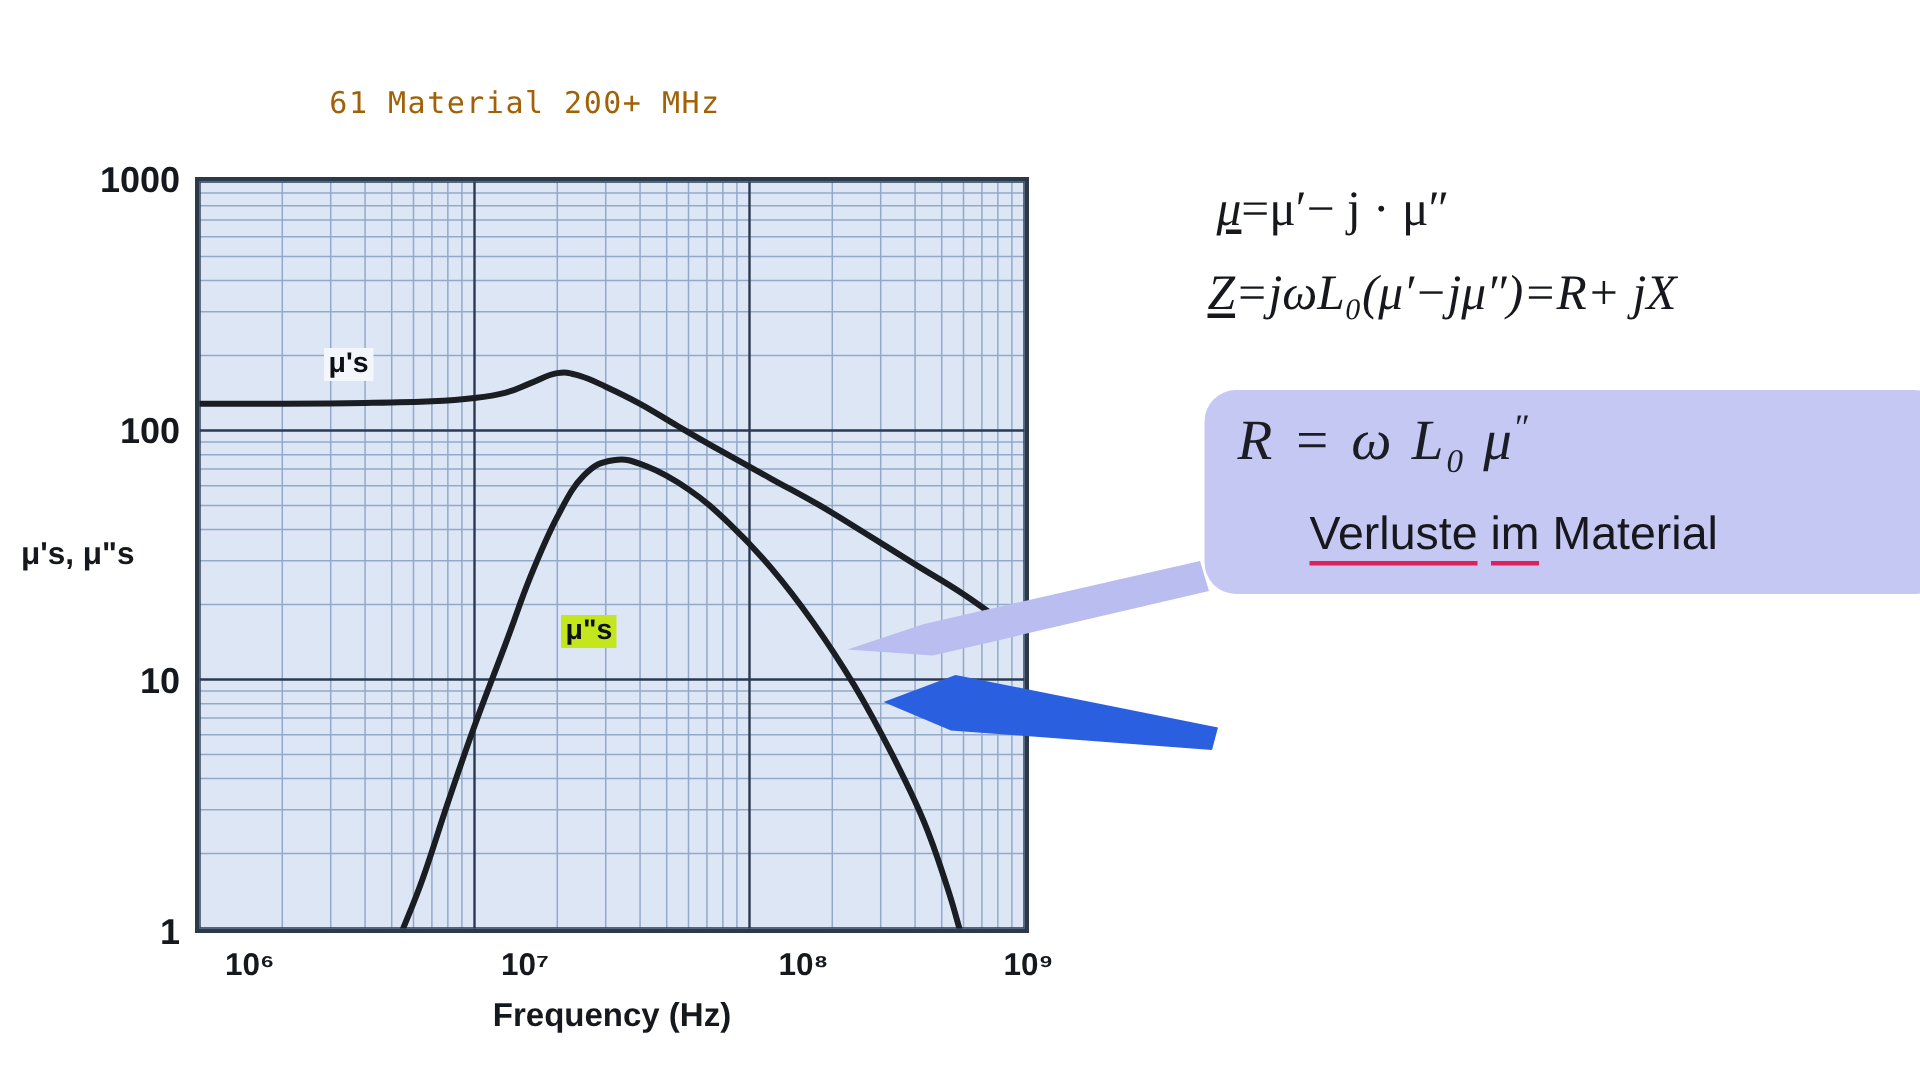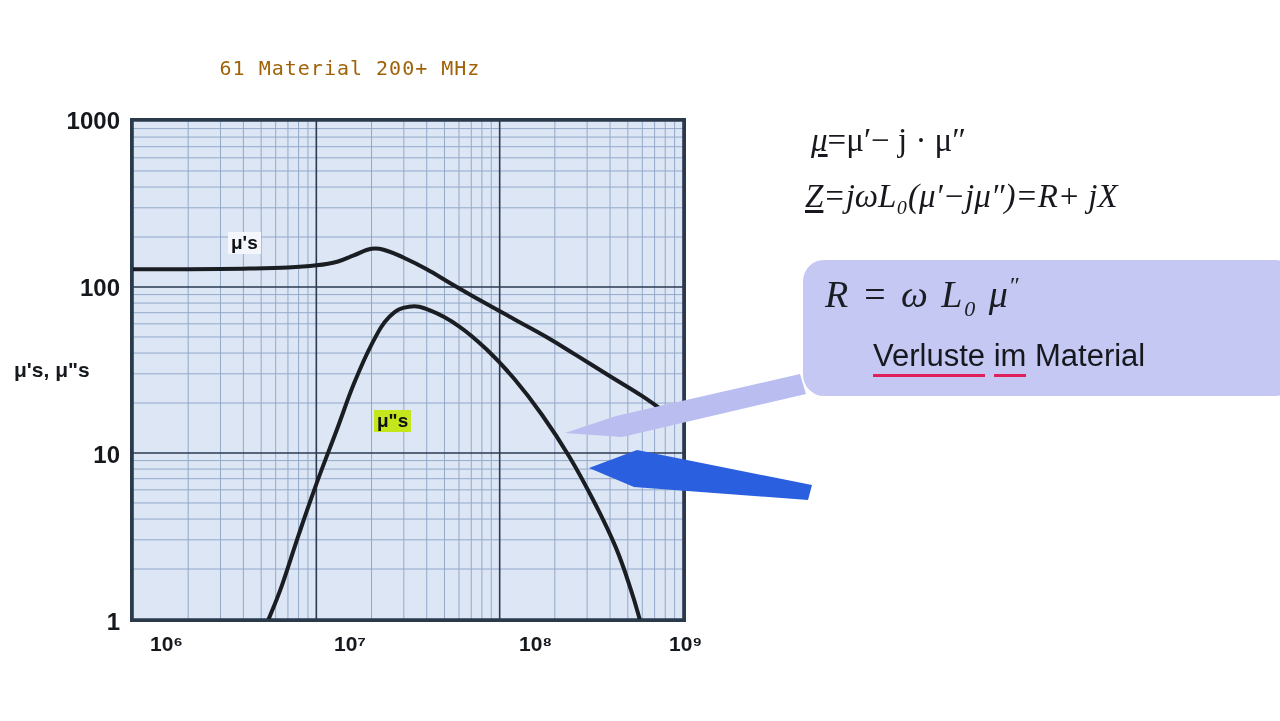--- a/index.html
+++ b/index.html
@@ -78,21 +78,21 @@
   .curve-tag {
     position: absolute;
     font-family: "Liberation Sans", sans-serif;
     font-weight: bold;
     font-size: 19px;
     color: #0d1014;
     padding: 1px 3px 2px 3px;
     white-space: nowrap;
     line-height: 1;
   }
-  #tag-mu-prime { left: 228px; top: 232px; background: #f3f6fb; }
+  #tag-mu-prime { left: 216px; top: 232px; background: #f3f6fb; }
   #tag-mu-dprime { left: 374px; top: 410px; background: #c3e61c; }
 
   
   #eq-panel {
     position: absolute;
     left: 795px; top: 0;
     width: 485px; height: 721px;
   }
 
   .mathline {
@@ -173,20 +173,21 @@
 
   <div id="ylabel">
     <span>μ's, μ"s</span>
   </div>
 
   <div class="axis-label xtick" style="left:150px; top:632px;">10⁶</div>
   <div class="axis-label xtick" style="left:334px; top:632px;">10⁷</div>
   <div class="axis-label xtick" style="left:519px; top:632px;">10⁸</div>
   <div class="axis-label xtick" style="left:669px; top:632px;">10⁹</div>
 
+  <div id="xlabel">Frequency (Hz)</div>
 
   <div id="plot-area">
     <svg id="plot-svg" width="550" height="498" viewBox="0 0 550 498">
       <g id="grid-minor" stroke="#93a9c9" stroke-width="1" fill="none">
           <line x1="55.18883253839657" y1="0" x2="55.18883253839657" y2="498"></line>
           <line x1="87.47223003193815" y1="0" x2="87.47223003193815" y2="498"></line>
           <line x1="110.37766507679314" y1="0" x2="110.37766507679314" y2="498"></line>
           <line x1="128.14450079493676" y1="0" x2="128.14450079493676" y2="498"></line>
           <line x1="142.6610625703347" y1="0" x2="142.6610625703347" y2="498"></line>
           <line x1="154.93464066928044" y1="0" x2="154.93464066928044" y2="498"></line>

